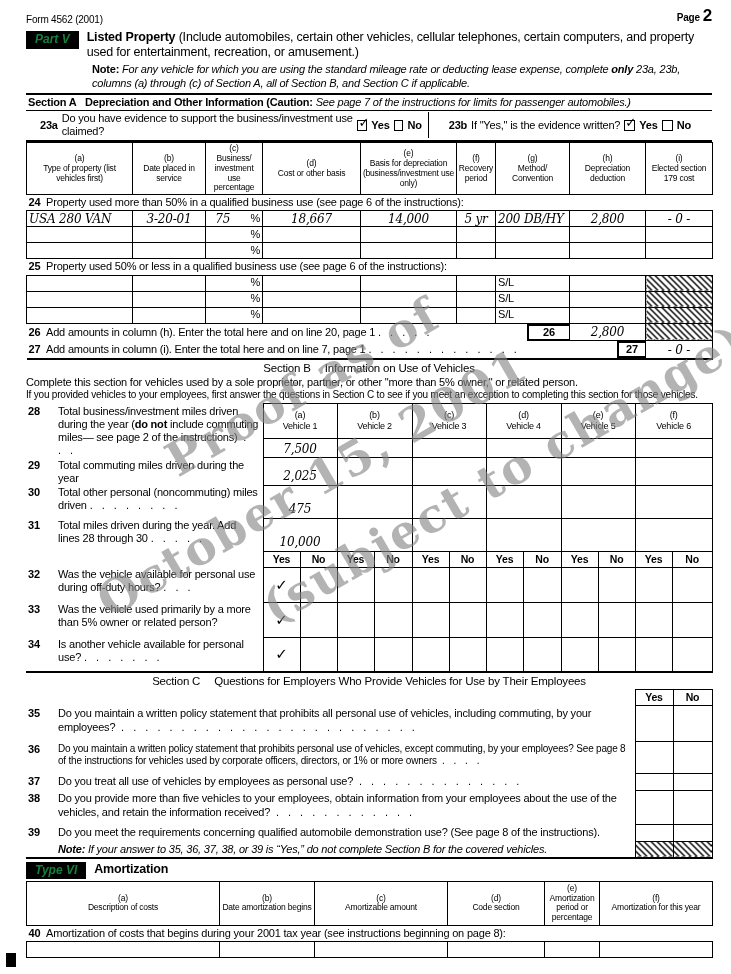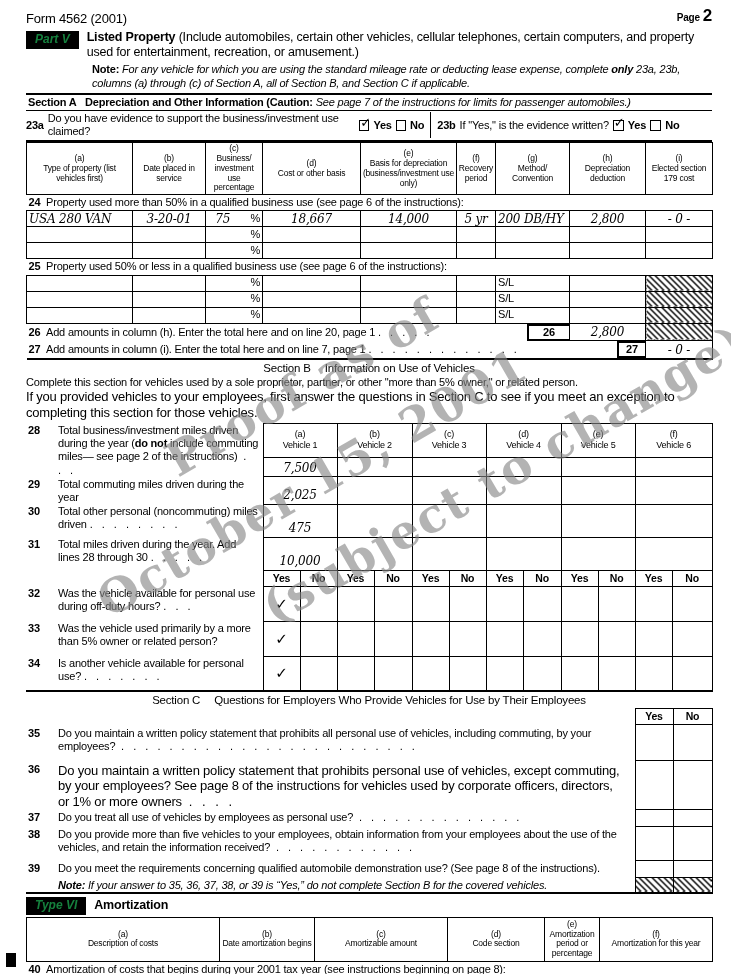--- a/index.html
+++ b/index.html
@@ -1,37 +1,37 @@
 <!DOCTYPE html>
 <html><head>
 <meta charset="utf-8">
 <style>
   html,body{margin:0;padding:0;}
   body{width:731px;height:974px;background:#fff;color:#000;position:relative;overflow:hidden;
        font-family:"Liberation Sans",sans-serif;font-size:11px;letter-spacing:-0.2px;line-height:1.2;}
   .page{position:absolute;left:26px;top:6px;width:686px;}
   b{font-weight:bold;}
   .it{font-style:italic;}
-  .sm{font-size:13px;}
+  .sm{font-size:10px;}
   .center{text-align:center;}
   .hw{font-family:"DejaVu Serif",serif;font-style:italic;font-size:12px;}
   .badge{display:inline-block;background:#000;color:#15803d;font-weight:bold;font-style:italic;
          padding:1px 9px 2px 9px;font-size:12px;letter-spacing:0;}
   
   .tophdr{display:flex;justify-content:space-between;align-items:flex-end;margin-bottom:4px;}
   .pgword{font-weight:bold;font-size:10px;}
   .pgnum{font-weight:bold;font-size:17px;}
   
   .pv{display:flex;gap:8px;align-items:flex-start;}
   .pv .badge{flex:0 0 auto;margin-top:1px;}
   .pvtitle{font-size:12.5px;}
   .note{margin:3px 0 3px 66px;font-size:11px;}
   .seca{border-top:2.5px solid #000;border-bottom:1.5px solid #000;padding:1px 2px;font-size:11px;}
   .q23{display:flex;align-items:center;border-bottom:2px solid #000;padding:1px 0 2px 0;}
-  .q23 .half{display:flex;align-items:center;gap:4px;}
+  .q23 .half{display:flex;align-items:center;gap:4px;margin-left:14px;}
   .q23 .divider{border-left:1.5px solid #000;margin:0 6px;align-self:stretch;}
   .cb{display:inline-block;width:9px;height:9px;border:1.5px solid #000;position:relative;vertical-align:-1px;}
   .cb .ck{position:absolute;left:0px;top:-6px;font-size:13px;font-weight:bold;font-family:"DejaVu Sans",sans-serif;}
   
   table{border-collapse:collapse;table-layout:fixed;width:686px;}
   td{border:1px solid #000;padding:0 2px;vertical-align:middle;overflow:hidden;}
   td.bn{border:none;}
   .hdrcell{text-align:center;font-size:8.5px;line-height:1.15;padding:1px 1px;}
   .lblrow td{border-left:none;border-right:none;padding:1px 2px;}
   .hatch{background:repeating-linear-gradient(45deg,#fff 0,#fff 3px,#000 3px,#000 4.4px);}

